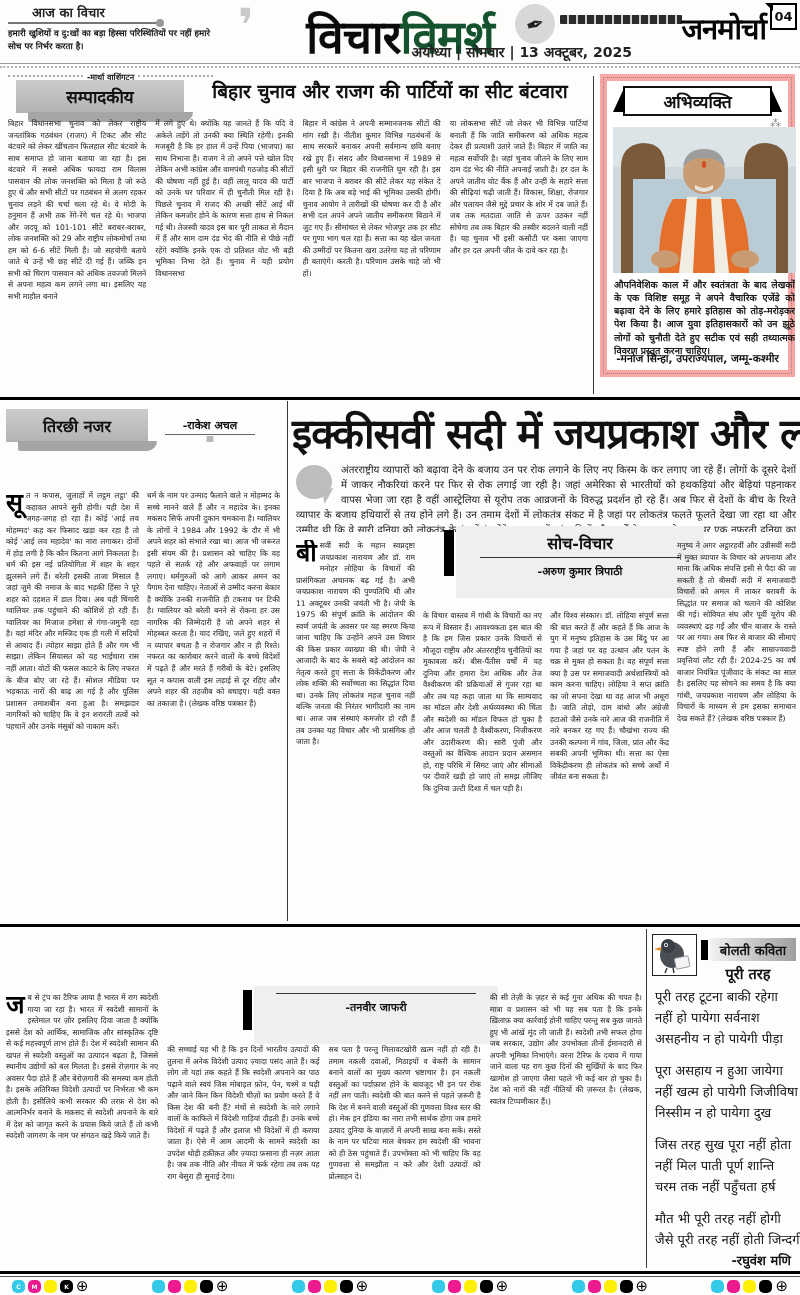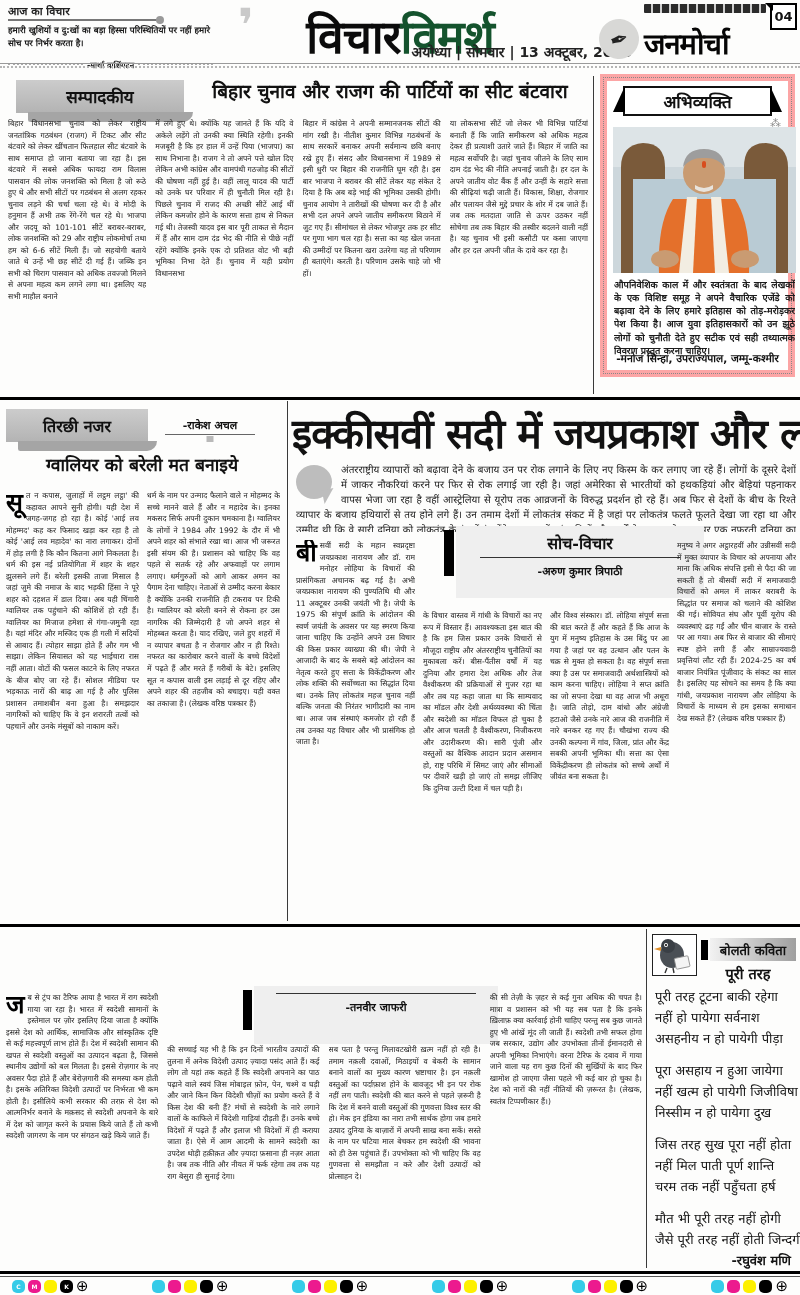--- a/index.html
+++ b/index.html
@@ -3,33 +3,33 @@
 <meta charset="utf-8">
 <style>
   * { margin:0; padding:0; box-sizing:border-box; }
   html,body { background:#e8e8e8; }
   body { font-family:"DejaVu Sans", sans-serif; }
   .page { position:relative; width:800px; height:1295px; background:#fdfdfc; margin:0 auto; overflow:hidden; color:#111; }
 
   
   .hdr { position:absolute; left:0; top:0; width:800px; height:66px; }
   .thought { position:absolute; left:8px; top:3px; width:205px; }
-  .thought-label { font-size:11px; font-weight:bold; color:#222; }
+  .thought-label { font-size:13px; font-weight:bold; color:#222;margin-left:24px; }
   .thought-rule { height:2px; background:#777; width:150px; margin:1px 0 3px 0; position:relative; }
   .thought-rule::after { content:""; position:absolute; right:-6px; top:-3px; width:8px; height:8px; border-radius:50%; background:#999; }
   .thought-quote { font-size:8.6px; font-weight:bold; line-height:1.55; color:#1a1a1a; }
-  .thought-author { font-size:8px; font-weight:bold; margin-top:8px; display:flex; align-items:center; gap:4px; color:#222; }
+  .thought-author { font-size:8px; font-weight:bold; margin-top:17px; display:flex; align-items:center; gap:4px; color:#222; }
   .thought-author::before, .thought-author::after { content:""; flex:1; border-top:2px dotted #aaa; }
   .big-comma { position:absolute; left:238px; top:2px; font-size:46px; color:#c9c9c9; font-weight:bold; line-height:1; }
   .masthead { position:absolute; left:50%; top:4px; transform:translateX(-50%); font-size:46px; font-weight:bold; letter-spacing:-1px; white-space:nowrap; }
   .masthead .m1 { color:#0b0b0b; } .masthead .m2 { color:#14532d; }
   .dateline { position:absolute; right:168px; top:42px; font-size:14px; font-weight:bold; color:#222; white-space:nowrap; }
   .paper { position:absolute; right:34px; top:4px; display:flex; align-items:flex-end; gap:5px; }
   .paper-logo { width:40px; height:40px; border-radius:50%; background:#d8d8d6; display:flex; align-items:center; justify-content:center; font-size:22px; transform:rotate(-18deg); color:#222; }
-  .paper-right { display:flex; flex-direction:column; align-items:stretch;gap:16px; }
+  .paper-right { display:flex; flex-direction:row; align-items:stretch; }
   .paper-tagline { height:9px; width:122px; background:repeating-linear-gradient(90deg,#2b2b2b 0 7px,#cfcfcf 7px 9px); border-radius:1px; margin-bottom:1px; }
   .paper-name { font-size:29px; font-weight:bold; letter-spacing:-1px; line-height:1; color:#050505; }
   .pagebox { position:absolute; right:3px; top:3px; width:27px; height:27px; border:2px solid #000; font-size:13px; font-weight:bold; display:flex; align-items:center; justify-content:center; background:#fff; }
   .pagebox::before { content:""; position:absolute; left:-7px; top:-2px; border-top:8px solid #000; border-left:8px solid transparent; }
   .hdr-rule { position:absolute; left:0; top:63px; width:800px; border-top:1px solid #9a9a9a; }
   .hdr-rule2 { position:absolute; left:0; top:66px; width:800px; border-top:2px dotted #b5b5b5; }
 
   
   .glabel { position:absolute; background:linear-gradient(#cccccc,#b3b3b3); font-weight:bold; color:#111; display:flex; align-items:center; padding-left:14px; }
   .glabel::after { content:""; position:absolute; left:12px; right:-9px; bottom:-9px; height:10px; background:#a5a5a5; border-radius:0 0 26px 6px; }
@@ -172,21 +172,20 @@
     <div class="abh-author">-मनोज सिन्हा, उपराज्यपाल, जम्मू-कश्मीर</div>
   </div>
 
   <div class="thickrule rule-mid"></div>
 
   <div class="glabel tn-label">तिरछी नजर</div>
   <div class="tn-byline">
     <div class="byline">-राकेश अचल</div>
     <div class="byline-flourish"></div>
   </div>
-  <div class="tn-headline">ग्वालियर को बरेली मत बनाइये</div>
   <div class="tn-body">
     <div class="small-body"><span class="dropcap">सू</span><span>त न कपास, जुलाहों में लट्ठम लट्ठा' की कहावत आपने सुनी होगी। यही देश में जगह-जगह हो रहा है। कोई 'आई लव मोहम्मद' कह कर फिसाद खड़ा कर रहा है तो कोई 'आई लव महादेव' का नारा लगाकर। दोनों में होड़ लगी है कि कौन कितना आगे निकलता है। धर्म की इस नई प्रतियोगिता में शहर के शहर झुलसने लगे हैं। बरेली इसकी ताजा मिसाल है जहां जुमे की नमाज के बाद भड़की हिंसा ने पूरे शहर को दहशत में डाल दिया। अब यही चिंगारी ग्वालियर तक पहुंचाने की कोशिशें हो रही हैं। ग्वालियर का मिजाज हमेशा से गंगा-जमुनी रहा है। यहां मंदिर और मस्जिद एक ही गली में सदियों से आबाद हैं। त्योहार साझा होते हैं और गम भी साझा। लेकिन सियासत को यह भाईचारा रास नहीं आता। वोटों की फसल काटने के लिए नफरत के बीज बोए जा रहे हैं। सोशल मीडिया पर भड़काऊ नारों की बाढ़ आ गई है और पुलिस प्रशासन तमाशबीन बना हुआ है। समझदार नागरिकों को चाहिए कि वे इन शरारती तत्वों को पहचानें और उनके मंसूबों को नाकाम करें।</span></div>
     <div class="small-body">धर्म के नाम पर उन्माद फैलाने वाले न मोहम्मद के सच्चे मानने वाले हैं और न महादेव के। इनका मकसद सिर्फ अपनी दुकान चमकाना है। ग्वालियर के लोगों ने 1984 और 1992 के दौर में भी अपने शहर को संभाले रखा था। आज भी जरूरत इसी संयम की है। प्रशासन को चाहिए कि वह पहले से सतर्क रहे और अफवाहों पर लगाम लगाए। धर्मगुरुओं को आगे आकर अमन का पैगाम देना चाहिए। नेताओं से उम्मीद करना बेकार है क्योंकि उनकी राजनीति ही टकराव पर टिकी है। ग्वालियर को बरेली बनने से रोकना हर उस नागरिक की जिम्मेदारी है जो अपने शहर से मोहब्बत करता है। याद रखिए, जले हुए शहरों में न व्यापार बचता है न रोजगार और न ही रिश्ते। नफरत का कारोबार करने वालों के बच्चे विदेशों में पढ़ते हैं और मरते हैं गरीबों के बेटे। इसलिए सूत न कपास वाली इस लड़ाई से दूर रहिए और अपने शहर की तहजीब को बचाइए। यही वक्त का तकाजा है। (लेखक वरिष्ठ पत्रकार हैं)</div>
   </div>
   <div class="vrule vrule-tn"></div>
 
   <div class="cen-headline">इक्कीसवीं सदी में जयप्रकाश और लोहिया</div>
   <div class="cen-intro">
     <div class="bubble"></div>
     <div class="cen-intro-text">अंतरराष्ट्रीय व्यापारों को बढ़ावा देने के बजाय उन पर रोक लगाने के लिए नए किस्म के कर लगाए जा रहे हैं। लोगों के दूसरे देशों में जाकर नौकरियां करने पर फिर से रोक लगाई जा रही है। जहां अमेरिका से भारतीयों को हथकड़ियां और बेड़ियां पहनाकर वापस भेजा जा रहा है वहीं आस्ट्रेलिया से यूरोप तक आव्रजनों के विरुद्ध प्रदर्शन हो रहे हैं। अब फिर से देशों के बीच के रिश्ते व्यापार के बजाय हथियारों से तय होने लगे हैं। उन तमाम देशों में लोकतंत्र संकट में है जहां पर लोकतंत्र फलते फूलते देखा जा रहा था और उम्मीद थी कि वे सारी दुनिया को लोकतंत्र के रंग में रंग देंगे। सभ्यताओं, संस्कृतियों और धर्मों के टकराव के नाम पर एक नफरती दुनिया का निर्माण हो रहा है।</div>

